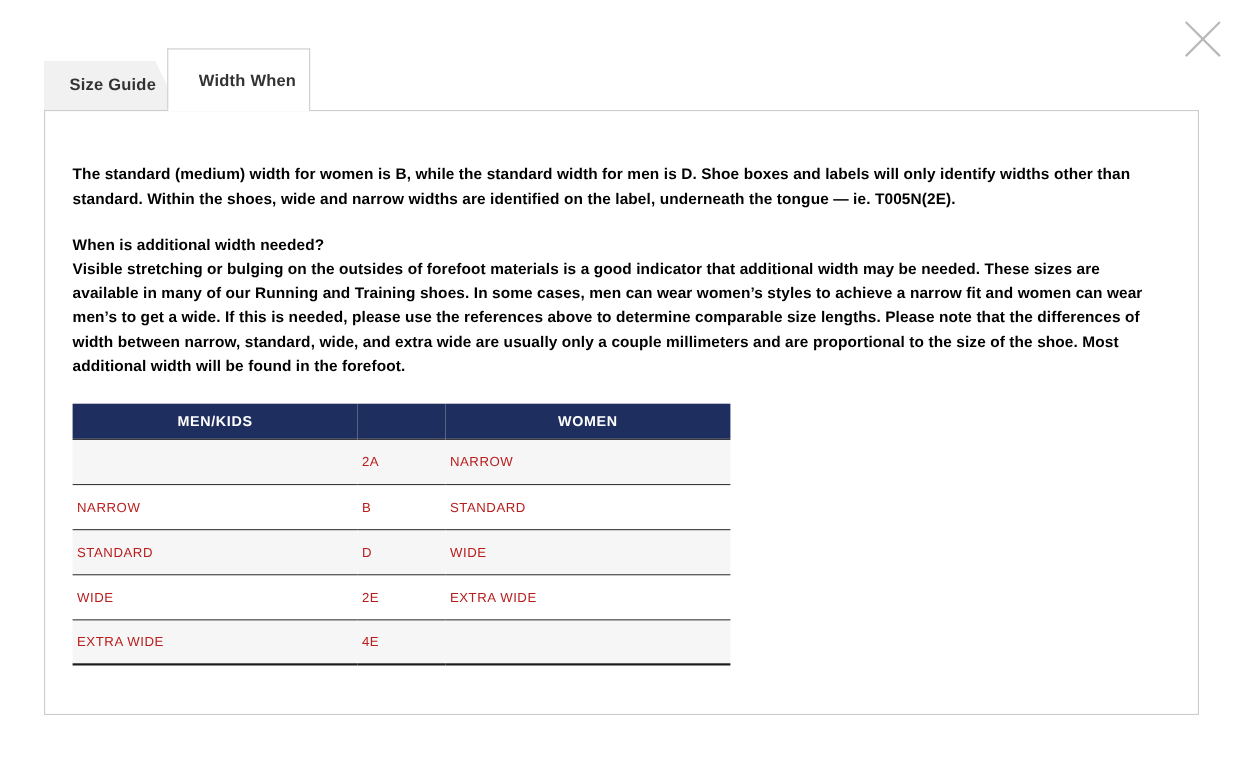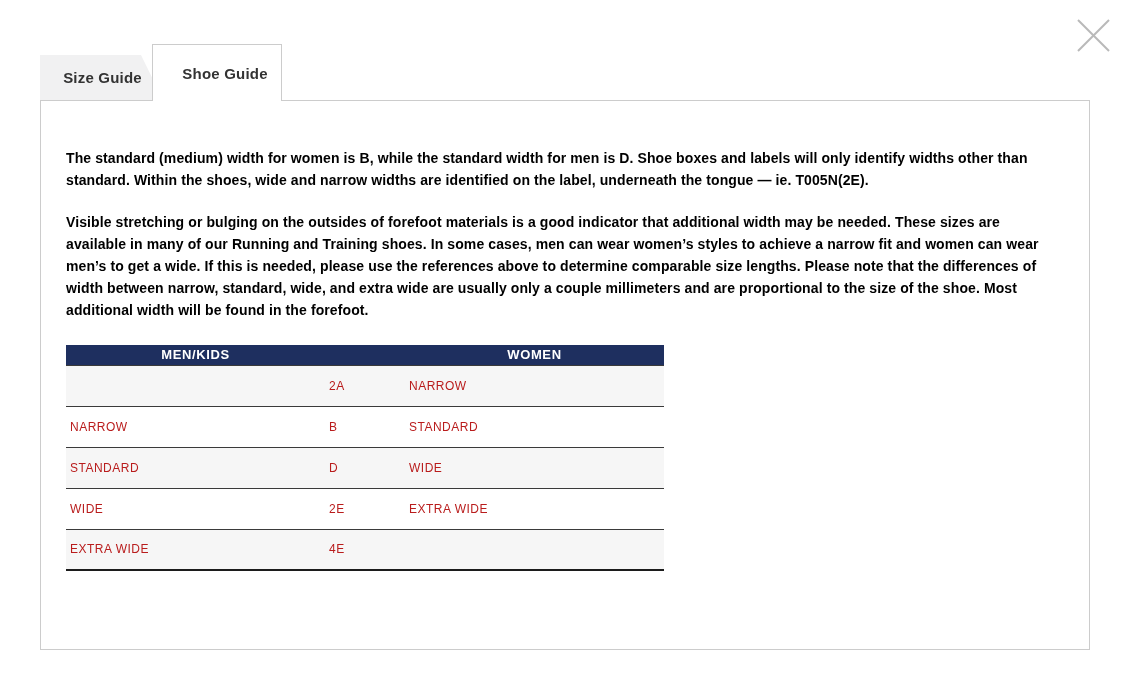--- a/index.html
+++ b/index.html
@@ -79,21 +79,21 @@
   }
   table.width-table col.c-men   { width: 259px; }
   table.width-table col.c-code  { width: 80px; }
   table.width-table col.c-women { width: 259px; }
   table.width-table thead th {
     background: #1e2f5f;
     color: #ffffff;
     font-size: 13px;
     font-weight: bold;
     letter-spacing: 0.6px;
-    height: 20px;
+    height: 32px;
     text-align: center;
   }
   table.width-table tbody tr { border-top: 1px solid #3a3a3a; }
   table.width-table tbody tr:nth-child(odd) { background: #f6f6f6; }
   table.width-table tbody td {
     height: 41px;
     font-size: 12px;
     color: #b91c1c;
     letter-spacing: 0.5px;
     padding-left: 4px;
@@ -111,26 +111,27 @@
       <line x1="34" y1="3" x2="3" y2="34" stroke="#b9b9b9" stroke-width="2"></line>
     </svg>
   </span>
 </div>
 
 <div class="tab tab-inactive">
   <span>Size Guide</span>
 </div>
 
 <div class="tab tab-active">
-  <span>Shoe Guide</span>
+  <span>Width When</span>
 </div>
 
 <div class="panel">
   <div class="panel-inner">
     <p class="body-text para-intro">The standard (medium) width for women is B, while the standard width for men is D. Shoe boxes and labels will only identify widths other than standard. Within the shoes, wide and narrow widths are identified on the label, underneath the tongue — ie. T005N(2E).</p>
+    <p class="body-text question-heading">When is additional width needed?</p>
     <p class="body-text para-answer">Visible stretching or bulging on the outsides of forefoot materials is a good indicator that additional width may be needed. These sizes are available in many of our Running and Training shoes. In some cases, men can wear women’s styles to achieve a narrow fit and women can wear men’s to get a wide. If this is needed, please use the references above to determine comparable size lengths. Please note that the differences of width between narrow, standard, wide, and extra wide are usually only a couple millimeters and are proportional to the size of the shoe. Most additional width will be found in the forefoot.</p>
 
     <table class="width-table">
       <colgroup>
           <col class="c-men">
           <col class="c-code">
           <col class="c-women">
         </colgroup>
       <thead>
         <tr>

